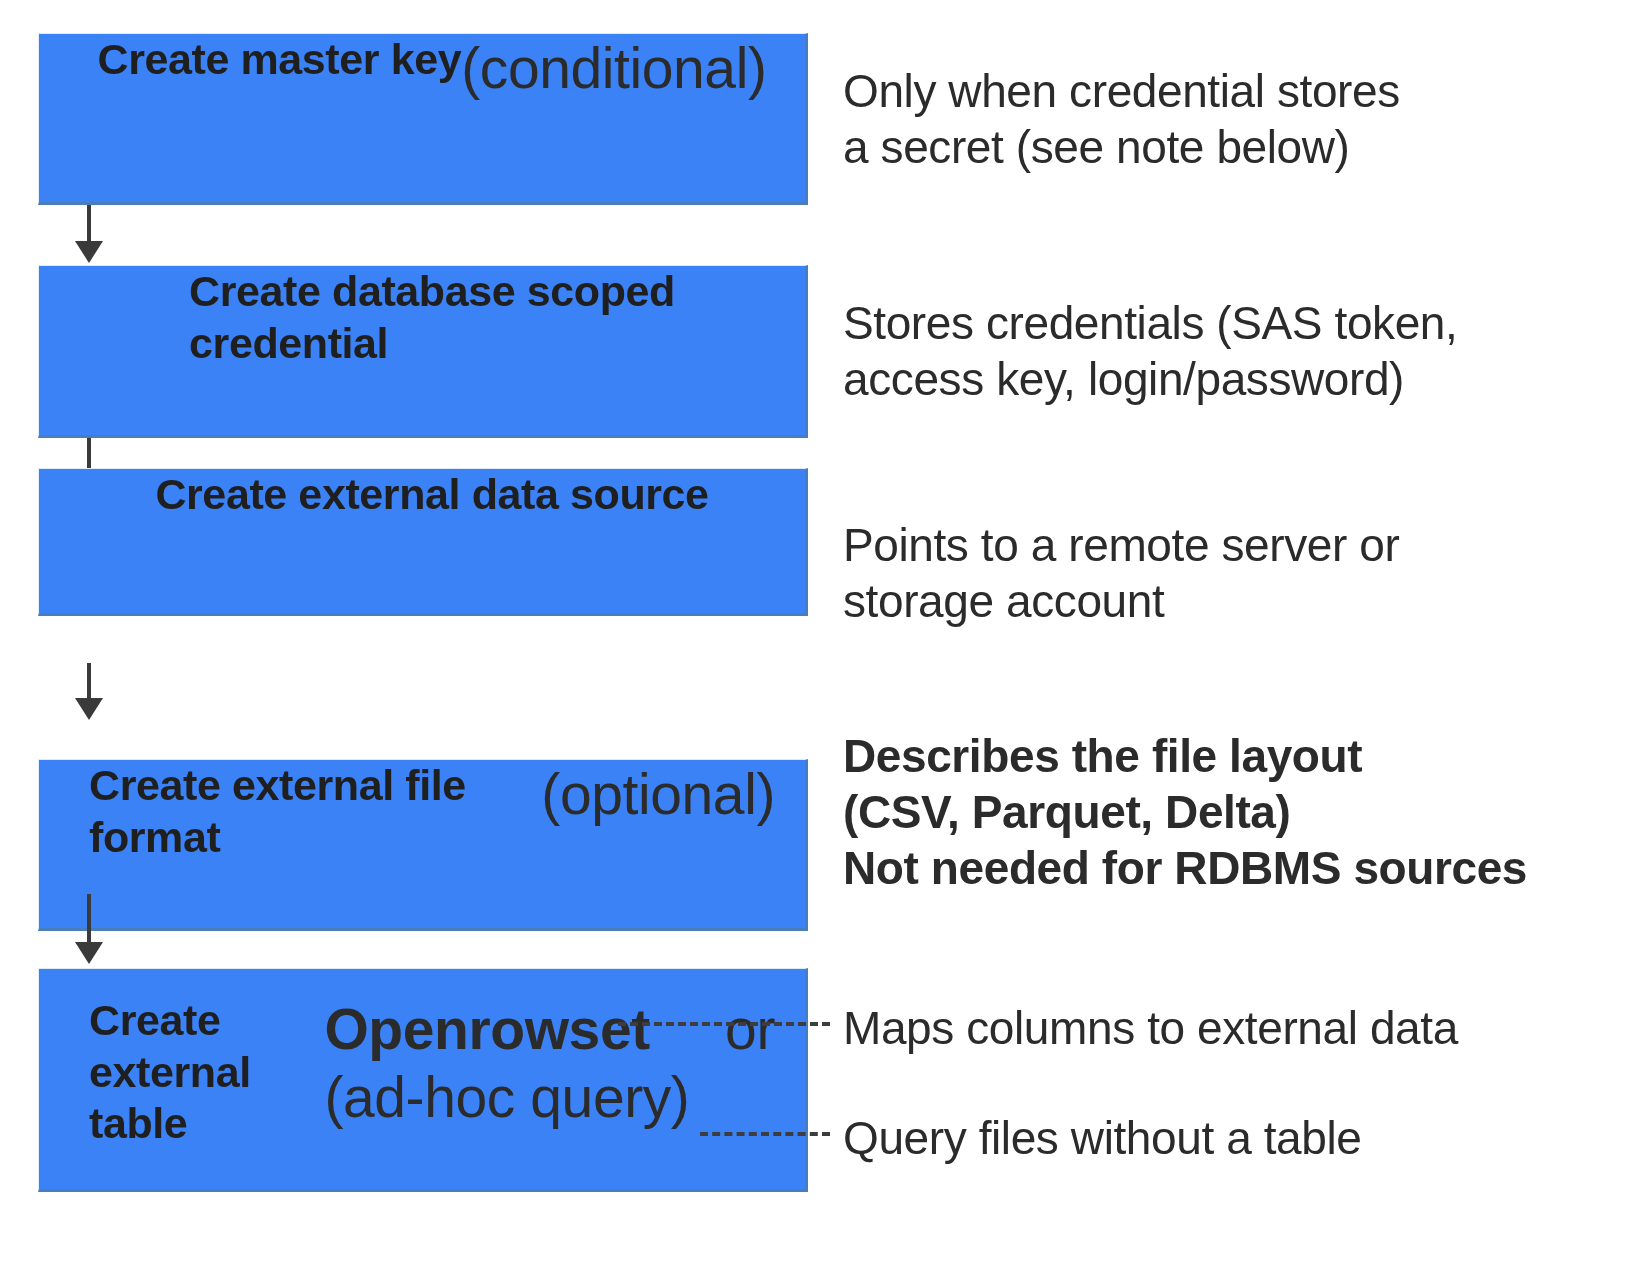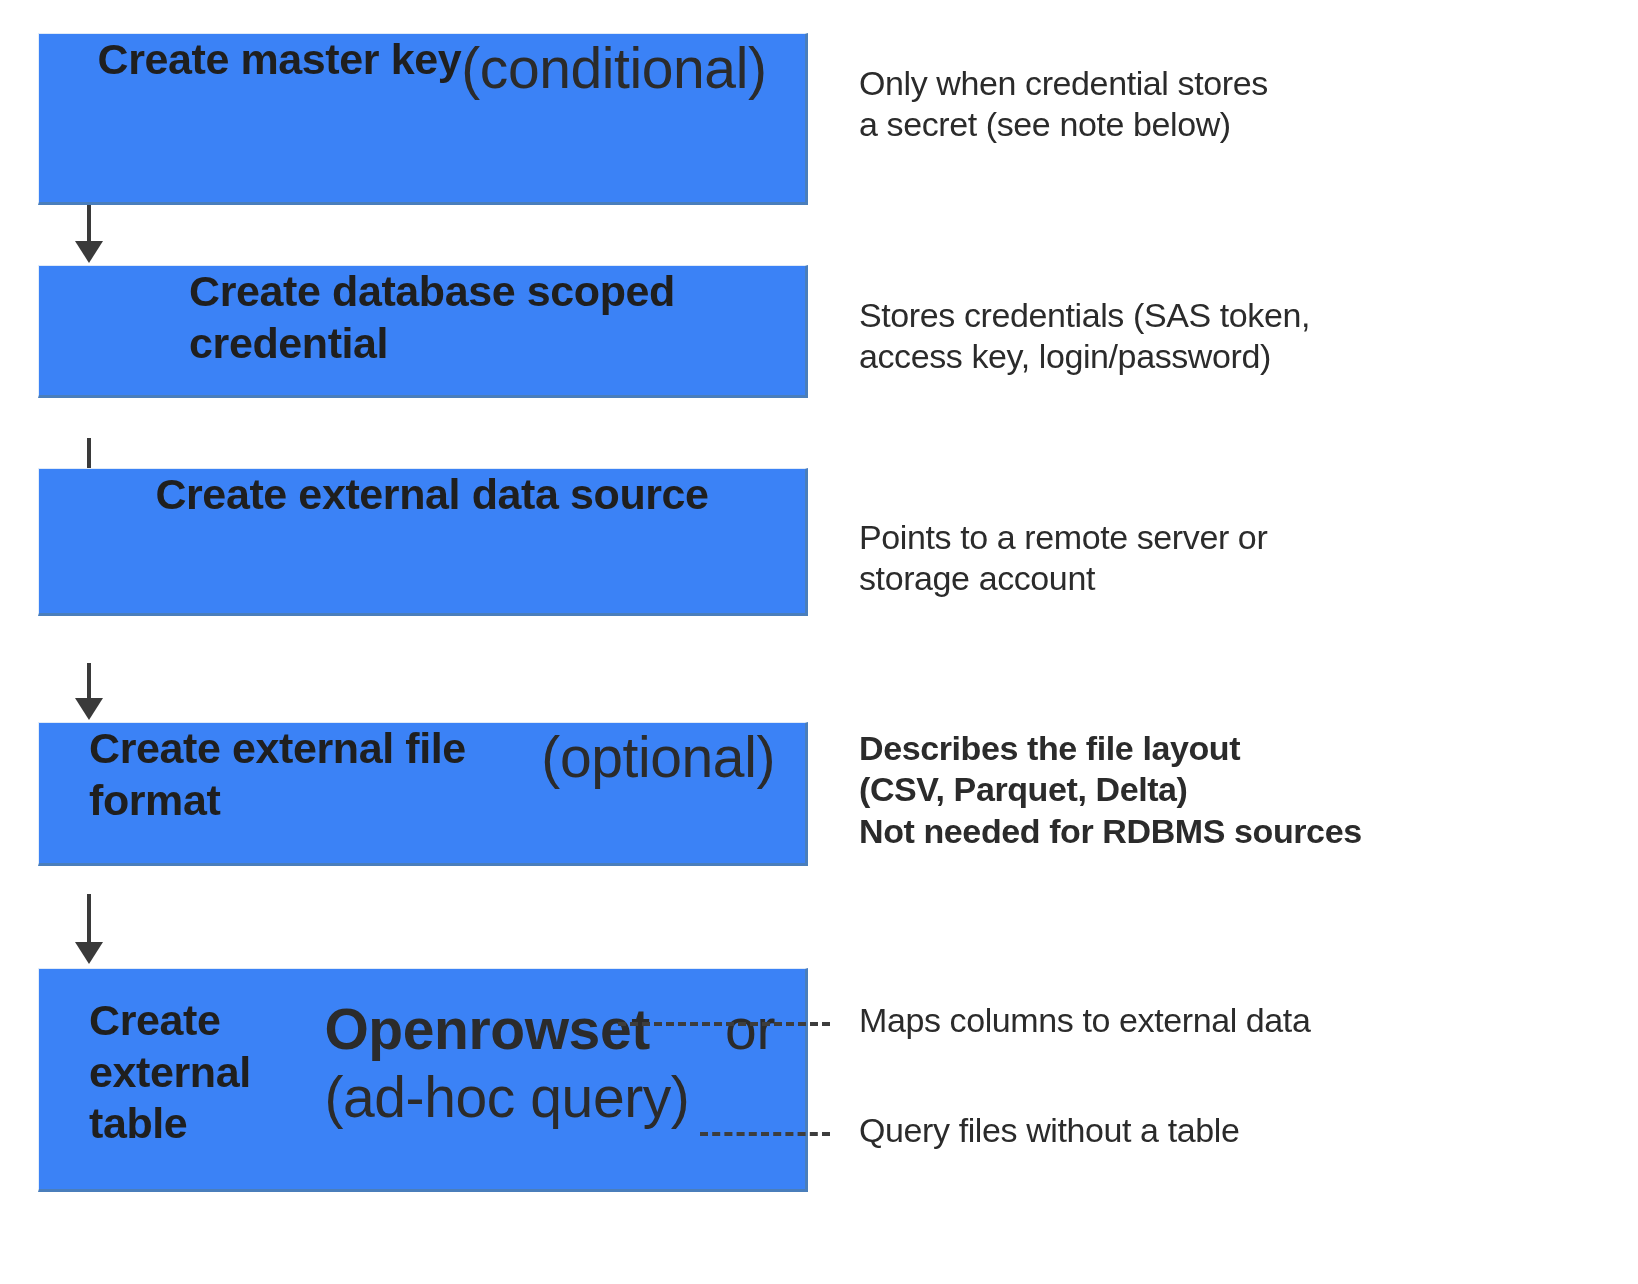--- a/index.html
+++ b/index.html
@@ -54,23 +54,23 @@
   .step-sub {
     font-weight: normal;
     font-size: 57px;
     line-height: 1.20;
     letter-spacing: -0.4px;
     color: #2b2b2b;
   }
 
   
   #box-master-key     { top: 33px;  height: 172px; }
-  #box-scoped-cred    { top: 265px; height: 133px; }
+  #box-scoped-cred    { top: 265px; height: 173px; }
   #box-data-source    { top: 468px; height: 148px; }
-  #box-file-format    { top: 722px; height: 144px; }
+  #box-file-format    { top: 759px; height: 172px; }
   #box-external-table { top: 968px; height: 224px; padding-left: 50px; justify-content: center; padding-top: 26px; }
 
   
   .arrow {
     position: absolute;
     left: 80px;
     width: 18px;
   }
   .arrow .shaft {
     position: absolute;
@@ -103,26 +103,25 @@
 
   #arrow-4 { top: 894px; height: 74px; }
   #arrow-4 .shaft { height: 50px; }
   #arrow-4 .head  { top: 48px; }
 
   
   .note {
     position: absolute;
     left: 843px;
     width: 780px;
-    font-size: 34px;
+    font-size: 46px;
     line-height: 1.22;
     letter-spacing: -0.4px;
     color: #2b2b2b;
     white-space: pre-line;
-    margin-left: 16px;
   }
   #note-master-key  { top: 63px; }
   #note-scoped-cred { top: 295px; }
   #note-data-source { top: 517px; }
   #note-file-format { top: 728px; font-weight: bold; }
 
   #note-ext-table   { top: 1000px; left: 843px; width: 790px; }
   #note-openrowset  { top: 1110px; left: 843px; width: 790px; }
 
   

